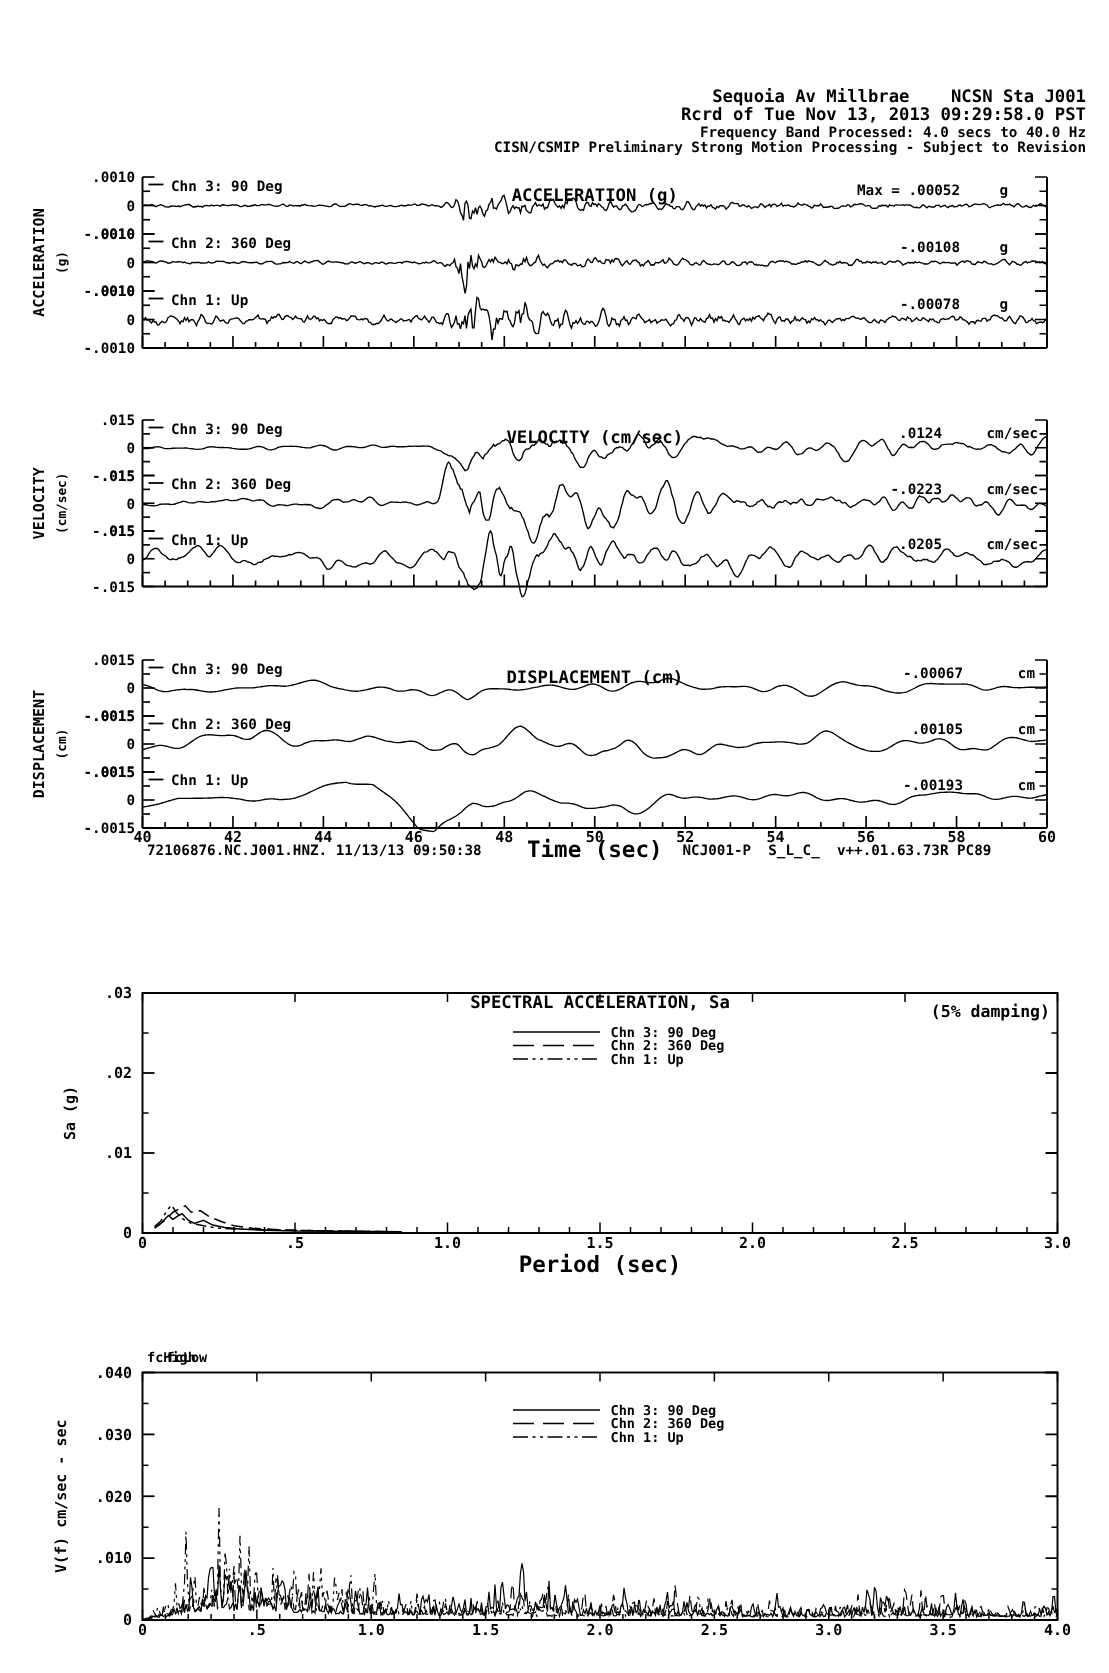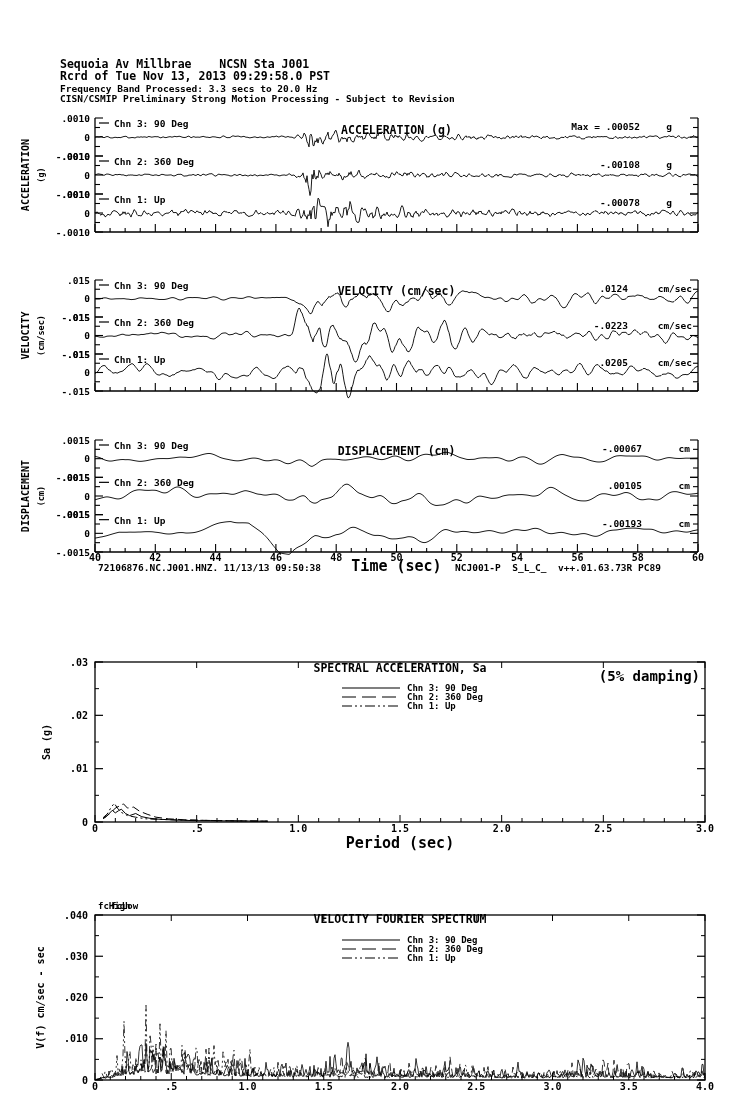--- a/index.html
+++ b/index.html
@@ -1,27 +1,27 @@
 <!DOCTYPE html>
 <html><head>
 <meta charset="utf-8">
 <style>
   html,body{margin:0;padding:0;background:#ffffff;}
   .page{position:relative;width:739px;height:1115px;background:#ffffff;color:#000;
         font-family:"DejaVu Sans Mono",monospace;font-weight:bold;overflow:hidden;}
   .abs{position:absolute;}
-  .hdr{left:60px;width:680px;text-align:left;white-space:pre;}
+  .hdr{left:44px;width:680px;text-align:right;white-space:pre;}
   .hdr-big{font-size:11.5px;line-height:12px;}
   .hdr-small{font-size:9.5px;line-height:11px;}
   .sec-title{font-size:11.5px;text-align:center;white-space:pre;margin-top:21px;}
   .ts-title{left:95px;width:603px;}
   .bx-title{left:95px;width:610px;}
   .xlab{font-size:15px;text-align:center;white-space:pre;}
   .foot{font-size:9.5px;white-space:pre;text-align:center;}
-  .anno{font-size:14px;white-space:pre;}
+  .anno{font-size:11px;white-space:pre;}
   .fc{font-size:9px;white-space:pre;}
   svg{position:absolute;left:0;top:0;}
   svg text{font-family:"DejaVu Sans Mono",monospace;font-weight:bold;fill:#000;}
 </style>
 </head>
 <body>
 
 <div class="page">
 
   <svg id="plots" width="739" height="1115" viewBox="0 0 739 1115" style="overflow:visible">
@@ -515,32 +515,31 @@
       <line x1="342" y1="958" x2="400" y2="958" stroke="#000000" stroke-width="1.1" stroke-dasharray="10,3,2,3,2,3"></line>
       <text x="407" y="961" font-size="9" text-anchor="start">Chn 1: Up</text>
       <text x="44" y="997.5" font-size="10" text-anchor="middle" transform="rotate(-90 44 997.5)">V(f)  cm/sec - sec</text>
       <path d="M95.0 1079.5 L96.0 1079.5 L97.0 1079.5 L98.0 1079.5 L99.0 1079.4 L100.0 1078.0 L101.0 1079.0 L102.0 1077.5 L103.0 1077.9 L104.0 1077.7 L105.0 1077.8 L106.0 1078.3 L107.0 1076.5 L108.0 1076.9 L109.0 1077.7 L110.0 1076.9 L111.0 1077.8 L112.0 1076.8 L113.0 1077.5 L114.0 1076.3 L115.0 1076.4 L116.0 1072.7 L117.0 1075.9 L118.0 1074.8 L119.0 1074.4 L120.0 1073.5 L121.0 1075.8 L122.0 1066.1 L123.0 1075.2 L124.0 1069.5 L125.0 1073.9 L126.0 1071.8 L127.0 1051.5 L128.0 1058.4 L129.0 1071.4 L130.0 1074.5 L131.0 1073.1 L132.0 1072.1 L133.0 1071.1 L134.0 1074.5 L135.0 1066.2 L136.0 1071.3 L137.0 1063.9 L138.0 1065.2 L139.0 1051.7 L140.0 1046.2 L141.0 1044.9 L142.0 1045.1 L143.0 1063.9 L144.0 1061.5 L145.0 1063.7 L146.0 1043.4 L147.0 1058.9 L148.0 1072.0 L149.0 1064.6 L150.0 1049.6 L151.0 1052.7 L152.0 1051.2 L153.0 1059.8 L154.0 1054.1 L155.0 1060.5 L156.0 1073.9 L157.0 1069.1 L158.0 1072.9 L159.0 1060.9 L160.0 1057.0 L161.0 1070.3 L162.0 1070.4 L163.0 1060.7 L164.0 1046.8 L165.0 1060.5 L166.0 1062.2 L167.0 1073.9 L168.0 1070.3 L169.0 1073.9 L170.0 1061.4 L171.0 1068.8 L172.0 1068.1 L173.0 1071.5 L174.0 1058.3 L175.0 1064.0 L176.0 1070.9 L177.0 1065.2 L178.0 1070.6 L179.0 1069.4 L180.0 1069.2 L181.0 1068.9 L182.0 1072.7 L183.0 1070.8 L184.0 1074.2 L185.0 1061.4 L186.0 1057.2 L187.0 1056.9 L188.0 1054.0 L189.0 1055.1 L190.0 1059.8 L191.0 1073.3 L192.0 1068.7 L193.0 1064.8 L194.0 1071.0 L195.0 1073.2 L196.0 1074.9 L197.0 1074.9 L198.0 1074.9 L199.0 1074.3 L200.0 1072.9 L201.0 1074.7 L202.0 1072.0 L203.0 1072.8 L204.0 1072.9 L205.0 1074.3 L206.0 1067.3 L207.0 1061.8 L208.0 1075.3 L209.0 1074.0 L210.0 1075.4 L211.0 1063.7 L212.0 1057.8 L213.0 1073.4 L214.0 1073.9 L215.0 1074.5 L216.0 1074.4 L217.0 1070.0 L218.0 1073.8 L219.0 1075.5 L220.0 1070.5 L221.0 1075.1 L222.0 1072.1 L223.0 1073.4 L224.0 1076.0 L225.0 1075.4 L226.0 1075.8 L227.0 1074.2 L228.0 1075.6 L229.0 1076.0 L230.0 1070.8 L231.0 1068.9 L232.0 1060.3 L233.0 1061.8 L234.0 1068.8 L235.0 1075.6 L236.0 1069.9 L237.0 1060.5 L238.0 1066.9 L239.0 1071.7 L240.0 1076.1 L241.0 1075.8 L242.0 1076.1 L243.0 1069.6 L244.0 1069.8 L245.0 1058.4 L246.0 1071.1 L247.0 1076.1 L248.0 1069.3 L249.0 1075.8 L250.0 1074.6 L251.0 1075.3 L252.0 1068.8 L253.0 1069.4 L254.0 1076.5 L255.0 1075.0 L256.0 1075.2 L257.0 1073.0 L258.0 1076.2 L259.0 1076.5 L260.0 1075.9 L261.0 1071.4 L262.0 1076.1 L263.0 1075.8 L264.0 1073.5 L265.0 1072.1 L266.0 1062.3 L267.0 1069.7 L268.0 1069.6 L269.0 1075.6 L270.0 1074.4 L271.0 1075.4 L272.0 1075.2 L273.0 1075.7 L274.0 1073.8 L275.0 1076.7 L276.0 1076.3 L277.0 1074.1 L278.0 1074.4 L279.0 1076.0 L280.0 1076.3 L281.0 1066.4 L282.0 1064.1 L283.0 1068.6 L284.0 1066.4 L285.0 1067.8 L286.0 1063.0 L287.0 1076.0 L288.0 1076.2 L289.0 1072.7 L290.0 1076.7 L291.0 1070.9 L292.0 1075.5 L293.0 1076.6 L294.0 1072.8 L295.0 1075.3 L296.0 1076.4 L297.0 1075.7 L298.0 1074.7 L299.0 1076.4 L300.0 1075.4 L301.0 1070.6 L302.0 1064.5 L303.0 1068.8 L304.0 1075.5 L305.0 1072.6 L306.0 1069.4 L307.0 1073.3 L308.0 1075.0 L309.0 1071.6 L310.0 1066.4 L311.0 1076.3 L312.0 1075.8 L313.0 1075.7 L314.0 1065.3 L315.0 1076.3 L316.0 1072.3 L317.0 1073.2 L318.0 1072.7 L319.0 1072.7 L320.0 1075.3 L321.0 1068.4 L322.0 1075.9 L323.0 1076.1 L324.0 1071.2 L325.0 1071.1 L326.0 1061.2 L327.0 1072.5 L328.0 1071.6 L329.0 1072.4 L330.0 1056.4 L331.0 1071.6 L332.0 1074.3 L333.0 1073.9 L334.0 1058.3 L335.0 1054.7 L336.0 1063.8 L337.0 1072.6 L338.0 1069.9 L339.0 1070.5 L340.0 1073.1 L341.0 1072.9 L342.0 1072.6 L343.0 1073.1 L344.0 1069.2 L345.0 1065.3 L346.0 1064.1 L347.0 1048.6 L348.0 1042.3 L349.0 1047.9 L350.0 1067.4 L351.0 1061.3 L352.0 1071.9 L353.0 1070.4 L354.0 1070.7 L355.0 1073.5 L356.0 1073.7 L357.0 1067.9 L358.0 1072.9 L359.0 1071.3 L360.0 1071.4 L361.0 1071.8 L362.0 1071.6 L363.0 1063.2 L364.0 1069.2 L365.0 1074.4 L366.0 1053.8 L367.0 1072.6 L368.0 1071.7 L369.0 1072.4 L370.0 1063.4 L371.0 1069.4 L372.0 1074.4 L373.0 1071.9 L374.0 1070.7 L375.0 1067.8 L376.0 1064.9 L377.0 1056.8 L378.0 1066.3 L379.0 1075.9 L380.0 1072.8 L381.0 1075.5 L382.0 1073.3 L383.0 1066.5 L384.0 1068.1 L385.0 1066.1 L386.0 1071.4 L387.0 1076.9 L388.0 1076.9 L389.0 1073.4 L390.0 1075.7 L391.0 1072.3 L392.0 1076.9 L393.0 1073.7 L394.0 1068.2 L395.0 1076.0 L396.0 1075.7 L397.0 1073.9 L398.0 1076.6 L399.0 1074.5 L400.0 1070.3 L401.0 1075.8 L402.0 1074.9 L403.0 1075.8 L404.0 1075.8 L405.0 1076.6 L406.0 1075.1 L407.0 1075.1 L408.0 1070.5 L409.0 1069.6 L410.0 1074.6 L411.0 1075.3 L412.0 1074.5 L413.0 1076.3 L414.0 1070.7 L415.0 1069.3 L416.0 1058.5 L417.0 1065.2 L418.0 1069.0 L419.0 1076.9 L420.0 1076.7 L421.0 1071.1 L422.0 1076.6 L423.0 1070.3 L424.0 1070.5 L425.0 1070.6 L426.0 1072.9 L427.0 1074.2 L428.0 1076.8 L429.0 1073.1 L430.0 1074.6 L431.0 1074.9 L432.0 1076.9 L433.0 1072.4 L434.0 1076.8 L435.0 1074.7 L436.0 1074.9 L437.0 1076.9 L438.0 1071.2 L439.0 1076.7 L440.0 1069.9 L441.0 1076.1 L442.0 1076.7 L443.0 1070.8 L444.0 1067.3 L445.0 1061.4 L446.0 1071.9 L447.0 1070.4 L448.0 1070.4 L449.0 1067.5 L450.0 1077.1 L451.0 1077.1 L452.0 1074.3 L453.0 1076.5 L454.0 1076.7 L455.0 1075.1 L456.0 1067.6 L457.0 1073.4 L458.0 1068.3 L459.0 1074.0 L460.0 1075.8 L461.0 1077.2 L462.0 1075.8 L463.0 1073.6 L464.0 1072.9 L465.0 1076.7 L466.0 1073.6 L467.0 1074.6 L468.0 1072.1 L469.0 1077.1 L470.0 1077.1 L471.0 1075.9 L472.0 1075.5 L473.0 1076.4 L474.0 1075.6 L475.0 1077.2 L476.0 1076.4 L477.0 1075.0 L478.0 1072.6 L479.0 1071.1 L480.0 1076.3 L481.0 1074.6 L482.0 1074.7 L483.0 1076.4 L484.0 1076.9 L485.0 1077.4 L486.0 1076.5 L487.0 1071.5 L488.0 1070.9 L489.0 1073.5 L490.0 1074.6 L491.0 1075.2 L492.0 1076.5 L493.0 1071.8 L494.0 1071.7 L495.0 1077.5 L496.0 1076.6 L497.0 1077.4 L498.0 1077.5 L499.0 1077.0 L500.0 1077.2 L501.0 1071.3 L502.0 1069.3 L503.0 1074.2 L504.0 1077.3 L505.0 1077.4 L506.0 1074.6 L507.0 1077.3 L508.0 1077.3 L509.0 1077.0 L510.0 1075.9 L511.0 1076.4 L512.0 1076.3 L513.0 1077.0 L514.0 1075.5 L515.0 1077.5 L516.0 1075.7 L517.0 1069.7 L518.0 1062.1 L519.0 1071.5 L520.0 1071.1 L521.0 1074.5 L522.0 1072.1 L523.0 1077.4 L524.0 1077.4 L525.0 1076.8 L526.0 1074.6 L527.0 1071.6 L528.0 1075.1 L529.0 1077.5 L530.0 1074.4 L531.0 1077.1 L532.0 1077.3 L533.0 1077.5 L534.0 1075.7 L535.0 1076.8 L536.0 1076.9 L537.0 1075.9 L538.0 1073.5 L539.0 1072.9 L540.0 1076.2 L541.0 1077.0 L542.0 1076.5 L543.0 1075.9 L544.0 1074.6 L545.0 1076.0 L546.0 1077.5 L547.0 1072.4 L548.0 1071.9 L549.0 1069.9 L550.0 1071.7 L551.0 1075.4 L552.0 1076.3 L553.0 1076.5 L554.0 1076.7 L555.0 1076.5 L556.0 1076.3 L557.0 1077.3 L558.0 1077.1 L559.0 1076.7 L560.0 1077.1 L561.0 1076.6 L562.0 1072.1 L563.0 1071.5 L564.0 1075.3 L565.0 1075.7 L566.0 1073.6 L567.0 1075.7 L568.0 1076.3 L569.0 1072.4 L570.0 1072.5 L571.0 1075.5 L572.0 1072.9 L573.0 1075.0 L574.0 1077.0 L575.0 1071.4 L576.0 1075.1 L577.0 1070.2 L578.0 1059.9 L579.0 1063.1 L580.0 1066.4 L581.0 1076.6 L582.0 1070.8 L583.0 1058.2 L584.0 1060.7 L585.0 1071.4 L586.0 1076.2 L587.0 1065.1 L588.0 1068.5 L589.0 1068.2 L590.0 1070.5 L591.0 1063.9 L592.0 1066.9 L593.0 1066.0 L594.0 1071.8 L595.0 1073.6 L596.0 1076.4 L597.0 1075.8 L598.0 1073.5 L599.0 1076.2 L600.0 1071.0 L601.0 1075.5 L602.0 1075.8 L603.0 1071.0 L604.0 1076.9 L605.0 1077.2 L606.0 1076.7 L607.0 1076.7 L608.0 1074.7 L609.0 1072.7 L610.0 1075.4 L611.0 1077.2 L612.0 1077.3 L613.0 1077.1 L614.0 1074.7 L615.0 1070.8 L616.0 1076.7 L617.0 1076.7 L618.0 1076.7 L619.0 1077.0 L620.0 1075.8 L621.0 1068.9 L622.0 1076.9 L623.0 1076.8 L624.0 1072.6 L625.0 1075.9 L626.0 1071.1 L627.0 1077.4 L628.0 1075.8 L629.0 1073.9 L630.0 1077.5 L631.0 1071.5 L632.0 1069.7 L633.0 1071.9 L634.0 1074.7 L635.0 1076.9 L636.0 1072.1 L637.0 1061.8 L638.0 1071.7 L639.0 1076.2 L640.0 1076.9 L641.0 1071.4 L642.0 1066.2 L643.0 1072.1 L644.0 1077.0 L645.0 1076.6 L646.0 1077.2 L647.0 1074.2 L648.0 1071.1 L649.0 1076.2 L650.0 1074.4 L651.0 1073.5 L652.0 1077.5 L653.0 1077.4 L654.0 1077.4 L655.0 1076.1 L656.0 1076.7 L657.0 1076.8 L658.0 1076.9 L659.0 1075.7 L660.0 1076.3 L661.0 1076.9 L662.0 1076.6 L663.0 1076.9 L664.0 1077.5 L665.0 1075.4 L666.0 1076.3 L667.0 1077.4 L668.0 1077.2 L669.0 1077.4 L670.0 1077.5 L671.0 1077.4 L672.0 1077.5 L673.0 1077.4 L674.0 1074.6 L675.0 1073.0 L676.0 1075.4 L677.0 1077.2 L678.0 1077.1 L679.0 1077.1 L680.0 1077.5 L681.0 1075.3 L682.0 1067.9 L683.0 1068.3 L684.0 1075.5 L685.0 1077.5 L686.0 1076.9 L687.0 1074.1 L688.0 1076.9 L689.0 1076.7 L690.0 1075.4 L691.0 1076.5 L692.0 1076.3 L693.0 1077.5 L694.0 1077.4 L695.0 1072.5 L696.0 1070.8 L697.0 1072.4 L698.0 1076.7 L699.0 1074.6 L700.0 1077.2 L701.0 1075.2 L702.0 1064.4 L703.0 1064.4 L704.0 1075.2 L705.0 1077.5 " fill="none" stroke="#000000" stroke-width="0.8"></path>
       <path d="M95.0 1079.5 L96.0 1079.5 L97.0 1079.4 L98.0 1078.7 L99.0 1078.6 L100.0 1078.4 L101.0 1078.6 L102.0 1073.2 L103.0 1075.6 L104.0 1077.1 L105.0 1077.8 L106.0 1076.4 L107.0 1077.7 L108.0 1077.4 L109.0 1071.0 L110.0 1076.9 L111.0 1075.5 L112.0 1076.0 L113.0 1076.6 L114.0 1073.3 L115.0 1073.0 L116.0 1076.2 L117.0 1076.0 L118.0 1071.8 L119.0 1075.9 L120.0 1074.4 L121.0 1075.3 L122.0 1074.0 L123.0 1066.5 L124.0 1066.7 L125.0 1067.8 L126.0 1074.2 L127.0 1071.4 L128.0 1073.2 L129.0 1065.9 L130.0 1073.8 L131.0 1073.9 L132.0 1072.0 L133.0 1073.8 L134.0 1073.9 L135.0 1066.3 L136.0 1067.4 L137.0 1065.7 L138.0 1073.0 L139.0 1069.8 L140.0 1069.1 L141.0 1072.8 L142.0 1061.6 L143.0 1071.0 L144.0 1059.7 L145.0 1072.2 L146.0 1070.5 L147.0 1071.9 L148.0 1071.6 L149.0 1071.7 L150.0 1070.1 L151.0 1069.3 L152.0 1065.3 L153.0 1072.6 L154.0 1071.7 L155.0 1069.2 L156.0 1050.4 L157.0 1068.4 L158.0 1073.0 L159.0 1062.4 L160.0 1057.2 L161.0 1072.2 L162.0 1065.4 L163.0 1045.4 L164.0 1055.5 L165.0 1056.2 L166.0 1072.8 L167.0 1073.5 L168.0 1065.5 L169.0 1067.3 L170.0 1060.7 L171.0 1072.1 L172.0 1064.4 L173.0 1060.4 L174.0 1059.3 L175.0 1065.9 L176.0 1069.0 L177.0 1070.9 L178.0 1070.4 L179.0 1067.7 L180.0 1067.5 L181.0 1070.1 L182.0 1071.6 L183.0 1068.3 L184.0 1052.9 L185.0 1053.8 L186.0 1063.0 L187.0 1063.8 L188.0 1067.4 L189.0 1065.0 L190.0 1072.5 L191.0 1070.7 L192.0 1063.4 L193.0 1072.6 L194.0 1071.5 L195.0 1064.4 L196.0 1072.7 L197.0 1073.0 L198.0 1065.1 L199.0 1059.5 L200.0 1072.2 L201.0 1067.0 L202.0 1073.2 L203.0 1073.9 L204.0 1062.2 L205.0 1065.3 L206.0 1049.2 L207.0 1069.2 L208.0 1071.8 L209.0 1060.2 L210.0 1063.9 L211.0 1066.9 L212.0 1070.1 L213.0 1073.8 L214.0 1073.6 L215.0 1071.1 L216.0 1074.8 L217.0 1070.7 L218.0 1060.4 L219.0 1066.9 L220.0 1075.0 L221.0 1072.5 L222.0 1073.1 L223.0 1075.1 L224.0 1074.3 L225.0 1070.4 L226.0 1068.5 L227.0 1065.7 L228.0 1070.6 L229.0 1075.2 L230.0 1068.9 L231.0 1072.3 L232.0 1074.8 L233.0 1075.7 L234.0 1072.8 L235.0 1075.3 L236.0 1075.8 L237.0 1067.1 L238.0 1066.9 L239.0 1059.6 L240.0 1062.9 L241.0 1064.3 L242.0 1072.1 L243.0 1076.1 L244.0 1072.9 L245.0 1076.1 L246.0 1075.2 L247.0 1072.3 L248.0 1074.9 L249.0 1075.2 L250.0 1076.1 L251.0 1076.3 L252.0 1075.9 L253.0 1071.6 L254.0 1067.7 L255.0 1076.0 L256.0 1073.8 L257.0 1074.7 L258.0 1072.7 L259.0 1075.3 L260.0 1074.1 L261.0 1076.2 L262.0 1075.1 L263.0 1075.3 L264.0 1073.2 L265.0 1074.6 L266.0 1075.8 L267.0 1076.0 L268.0 1076.3 L269.0 1075.8 L270.0 1071.3 L271.0 1068.7 L272.0 1076.3 L273.0 1076.2 L274.0 1072.0 L275.0 1076.2 L276.0 1076.3 L277.0 1071.9 L278.0 1062.3 L279.0 1070.6 L280.0 1076.1 L281.0 1075.9 L282.0 1073.0 L283.0 1071.1 L284.0 1076.2 L285.0 1076.0 L286.0 1076.8 L287.0 1072.5 L288.0 1075.3 L289.0 1067.2 L290.0 1066.6 L291.0 1072.2 L292.0 1076.8 L293.0 1076.9 L294.0 1076.7 L295.0 1072.7 L296.0 1075.3 L297.0 1068.9 L298.0 1074.2 L299.0 1075.8 L300.0 1073.4 L301.0 1072.5 L302.0 1075.4 L303.0 1076.8 L304.0 1075.0 L305.0 1076.6 L306.0 1075.5 L307.0 1076.1 L308.0 1076.3 L309.0 1075.6 L310.0 1071.5 L311.0 1074.4 L312.0 1074.2 L313.0 1075.0 L314.0 1070.1 L315.0 1067.3 L316.0 1072.8 L317.0 1071.4 L318.0 1076.5 L319.0 1076.5 L320.0 1076.5 L321.0 1075.8 L322.0 1075.1 L323.0 1076.2 L324.0 1076.0 L325.0 1068.7 L326.0 1075.7 L327.0 1074.8 L328.0 1076.4 L329.0 1074.1 L330.0 1076.2 L331.0 1073.0 L332.0 1067.6 L333.0 1072.7 L334.0 1075.5 L335.0 1075.8 L336.0 1075.2 L337.0 1075.8 L338.0 1074.8 L339.0 1074.7 L340.0 1073.4 L341.0 1059.4 L342.0 1056.0 L343.0 1071.4 L344.0 1072.7 L345.0 1075.5 L346.0 1075.0 L347.0 1060.6 L348.0 1065.4 L349.0 1066.9 L350.0 1074.7 L351.0 1075.1 L352.0 1074.8 L353.0 1075.5 L354.0 1075.4 L355.0 1075.2 L356.0 1075.2 L357.0 1074.9 L358.0 1069.7 L359.0 1072.1 L360.0 1073.3 L361.0 1074.0 L362.0 1074.2 L363.0 1066.7 L364.0 1066.4 L365.0 1058.0 L366.0 1061.1 L367.0 1071.7 L368.0 1071.9 L369.0 1074.4 L370.0 1063.4 L371.0 1074.6 L372.0 1075.4 L373.0 1070.1 L374.0 1070.2 L375.0 1075.3 L376.0 1075.5 L377.0 1075.9 L378.0 1071.5 L379.0 1062.4 L380.0 1076.1 L381.0 1076.2 L382.0 1067.1 L383.0 1072.5 L384.0 1074.3 L385.0 1076.4 L386.0 1076.6 L387.0 1076.7 L388.0 1071.6 L389.0 1062.4 L390.0 1063.3 L391.0 1074.8 L392.0 1076.8 L393.0 1075.8 L394.0 1075.2 L395.0 1076.9 L396.0 1075.5 L397.0 1076.8 L398.0 1077.1 L399.0 1077.1 L400.0 1076.4 L401.0 1077.0 L402.0 1077.3 L403.0 1077.1 L404.0 1076.9 L405.0 1072.6 L406.0 1076.9 L407.0 1073.4 L408.0 1071.7 L409.0 1063.2 L410.0 1067.8 L411.0 1076.1 L412.0 1076.4 L413.0 1076.4 L414.0 1076.2 L415.0 1076.3 L416.0 1074.4 L417.0 1073.8 L418.0 1075.0 L419.0 1076.5 L420.0 1072.3 L421.0 1071.2 L422.0 1068.5 L423.0 1068.1 L424.0 1076.1 L425.0 1075.3 L426.0 1064.6 L427.0 1072.5 L428.0 1076.1 L429.0 1076.1 L430.0 1072.8 L431.0 1066.8 L432.0 1070.8 L433.0 1072.9 L434.0 1076.4 L435.0 1071.8 L436.0 1065.6 L437.0 1075.3 L438.0 1074.9 L439.0 1073.1 L440.0 1075.3 L441.0 1076.6 L442.0 1072.4 L443.0 1076.6 L444.0 1076.6 L445.0 1067.3 L446.0 1076.4 L447.0 1074.7 L448.0 1072.9 L449.0 1072.9 L450.0 1056.6 L451.0 1065.2 L452.0 1071.5 L453.0 1076.8 L454.0 1076.8 L455.0 1074.8 L456.0 1074.5 L457.0 1072.3 L458.0 1076.5 L459.0 1071.9 L460.0 1063.4 L461.0 1071.7 L462.0 1077.1 L463.0 1071.1 L464.0 1069.7 L465.0 1076.1 L466.0 1076.1 L467.0 1075.8 L468.0 1075.7 L469.0 1074.1 L470.0 1077.1 L471.0 1077.0 L472.0 1073.2 L473.0 1065.7 L474.0 1068.3 L475.0 1074.4 L476.0 1074.3 L477.0 1076.9 L478.0 1076.1 L479.0 1075.8 L480.0 1077.2 L481.0 1075.7 L482.0 1077.0 L483.0 1076.5 L484.0 1067.4 L485.0 1073.5 L486.0 1077.5 L487.0 1070.9 L488.0 1076.1 L489.0 1077.5 L490.0 1074.3 L491.0 1077.4 L492.0 1075.2 L493.0 1070.8 L494.0 1070.2 L495.0 1075.9 L496.0 1077.6 L497.0 1077.1 L498.0 1076.7 L499.0 1074.2 L500.0 1074.9 L501.0 1077.6 L502.0 1077.5 L503.0 1076.8 L504.0 1076.7 L505.0 1068.4 L506.0 1074.1 L507.0 1077.3 L508.0 1073.3 L509.0 1077.6 L510.0 1076.0 L511.0 1076.8 L512.0 1074.2 L513.0 1067.0 L514.0 1073.8 L515.0 1073.9 L516.0 1074.2 L517.0 1077.0 L518.0 1077.3 L519.0 1073.6 L520.0 1074.0 L521.0 1074.3 L522.0 1077.6 L523.0 1074.2 L524.0 1076.5 L525.0 1076.5 L526.0 1076.5 L527.0 1072.9 L528.0 1075.5 L529.0 1077.4 L530.0 1077.4 L531.0 1076.9 L532.0 1077.5 L533.0 1073.5 L534.0 1071.8 L535.0 1076.7 L536.0 1077.3 L537.0 1077.7 L538.0 1073.2 L539.0 1073.1 L540.0 1076.9 L541.0 1076.5 L542.0 1077.5 L543.0 1077.4 L544.0 1072.6 L545.0 1074.7 L546.0 1074.2 L547.0 1077.3 L548.0 1075.8 L549.0 1077.7 L550.0 1077.4 L551.0 1076.3 L552.0 1076.1 L553.0 1071.8 L554.0 1072.3 L555.0 1076.0 L556.0 1077.1 L557.0 1076.6 L558.0 1074.0 L559.0 1074.9 L560.0 1076.9 L561.0 1073.9 L562.0 1076.3 L563.0 1074.8 L564.0 1074.5 L565.0 1069.9 L566.0 1077.2 L567.0 1074.0 L568.0 1070.2 L569.0 1068.9 L570.0 1075.1 L571.0 1073.6 L572.0 1062.8 L573.0 1073.0 L574.0 1076.6 L575.0 1075.4 L576.0 1073.4 L577.0 1071.0 L578.0 1075.5 L579.0 1072.2 L580.0 1069.1 L581.0 1071.4 L582.0 1075.5 L583.0 1074.8 L584.0 1076.2 L585.0 1076.3 L586.0 1076.3 L587.0 1076.1 L588.0 1069.0 L589.0 1069.1 L590.0 1074.9 L591.0 1070.3 L592.0 1065.2 L593.0 1072.9 L594.0 1076.4 L595.0 1075.6 L596.0 1075.4 L597.0 1076.5 L598.0 1076.4 L599.0 1073.5 L600.0 1074.4 L601.0 1074.1 L602.0 1072.9 L603.0 1059.9 L604.0 1061.9 L605.0 1069.7 L606.0 1076.4 L607.0 1069.1 L608.0 1063.0 L609.0 1075.9 L610.0 1076.5 L611.0 1075.6 L612.0 1076.4 L613.0 1071.9 L614.0 1060.2 L615.0 1073.1 L616.0 1076.4 L617.0 1062.8 L618.0 1071.3 L619.0 1070.2 L620.0 1074.5 L621.0 1076.5 L622.0 1075.7 L623.0 1068.9 L624.0 1076.4 L625.0 1073.3 L626.0 1075.9 L627.0 1064.8 L628.0 1063.8 L629.0 1063.8 L630.0 1074.2 L631.0 1076.3 L632.0 1076.5 L633.0 1076.4 L634.0 1076.6 L635.0 1075.3 L636.0 1075.3 L637.0 1073.7 L638.0 1070.6 L639.0 1073.2 L640.0 1070.2 L641.0 1075.8 L642.0 1075.5 L643.0 1066.6 L644.0 1069.3 L645.0 1077.0 L646.0 1077.1 L647.0 1076.1 L648.0 1072.1 L649.0 1077.2 L650.0 1073.8 L651.0 1077.3 L652.0 1077.0 L653.0 1071.7 L654.0 1071.0 L655.0 1074.3 L656.0 1075.1 L657.0 1077.2 L658.0 1077.3 L659.0 1072.9 L660.0 1076.7 L661.0 1076.9 L662.0 1077.3 L663.0 1075.4 L664.0 1076.3 L665.0 1077.2 L666.0 1077.2 L667.0 1077.4 L668.0 1077.5 L669.0 1077.5 L670.0 1077.0 L671.0 1076.5 L672.0 1071.2 L673.0 1073.8 L674.0 1077.3 L675.0 1077.3 L676.0 1073.5 L677.0 1075.7 L678.0 1077.4 L679.0 1076.2 L680.0 1077.5 L681.0 1074.7 L682.0 1077.3 L683.0 1077.5 L684.0 1076.5 L685.0 1077.5 L686.0 1077.0 L687.0 1077.5 L688.0 1076.3 L689.0 1074.1 L690.0 1077.5 L691.0 1077.5 L692.0 1076.5 L693.0 1073.6 L694.0 1077.0 L695.0 1072.0 L696.0 1075.8 L697.0 1076.2 L698.0 1071.8 L699.0 1072.2 L700.0 1074.8 L701.0 1074.8 L702.0 1077.1 L703.0 1076.3 L704.0 1072.8 L705.0 1075.4 " fill="none" stroke="#000000" stroke-width="0.8" stroke-dasharray="8,4"></path>
       <path d="M95.0 1079.5 L96.0 1079.5 L97.0 1079.1 L98.0 1079.2 L99.0 1079.2 L100.0 1078.4 L101.0 1076.5 L102.0 1077.7 L103.0 1077.3 L104.0 1077.6 L105.0 1071.6 L106.0 1072.8 L107.0 1076.6 L108.0 1077.1 L109.0 1072.1 L110.0 1072.5 L111.0 1069.2 L112.0 1069.7 L113.0 1075.7 L114.0 1075.8 L115.0 1073.5 L116.0 1069.7 L117.0 1055.6 L118.0 1070.7 L119.0 1068.6 L120.0 1072.2 L121.0 1071.4 L122.0 1065.8 L123.0 1055.3 L124.0 1021.2 L125.0 1055.4 L126.0 1068.1 L127.0 1065.5 L128.0 1064.3 L129.0 1057.4 L130.0 1051.2 L131.0 1070.7 L132.0 1070.4 L133.0 1064.7 L134.0 1069.2 L135.0 1071.9 L136.0 1057.6 L137.0 1069.6 L138.0 1072.0 L139.0 1071.7 L140.0 1069.7 L141.0 1059.8 L142.0 1071.0 L143.0 1064.5 L144.0 1068.5 L145.0 1056.7 L146.0 1005.3 L147.0 1058.3 L148.0 1068.6 L149.0 1066.5 L150.0 1034.4 L151.0 1043.4 L152.0 1066.2 L153.0 1045.8 L154.0 1062.4 L155.0 1055.7 L156.0 1044.1 L157.0 1055.7 L158.0 1052.9 L159.0 1060.6 L160.0 1023.8 L161.0 1057.4 L162.0 1062.5 L163.0 1048.8 L164.0 1058.8 L165.0 1060.8 L166.0 1030.8 L167.0 1062.8 L168.0 1067.1 L169.0 1067.5 L170.0 1050.2 L171.0 1046.8 L172.0 1062.8 L173.0 1070.2 L174.0 1069.2 L175.0 1064.4 L176.0 1069.8 L177.0 1064.6 L178.0 1067.2 L179.0 1065.3 L180.0 1066.5 L181.0 1068.7 L182.0 1045.4 L183.0 1071.3 L184.0 1069.2 L185.0 1049.5 L186.0 1062.2 L187.0 1069.9 L188.0 1068.1 L189.0 1064.4 L190.0 1067.0 L191.0 1072.0 L192.0 1071.0 L193.0 1061.5 L194.0 1056.9 L195.0 1063.5 L196.0 1047.9 L197.0 1049.5 L198.0 1070.0 L199.0 1070.3 L200.0 1066.5 L201.0 1061.4 L202.0 1072.0 L203.0 1073.2 L204.0 1070.5 L205.0 1061.6 L206.0 1073.5 L207.0 1069.0 L208.0 1067.1 L209.0 1048.1 L210.0 1066.7 L211.0 1073.8 L212.0 1057.7 L213.0 1059.5 L214.0 1045.6 L215.0 1064.7 L216.0 1061.4 L217.0 1070.8 L218.0 1068.0 L219.0 1071.0 L220.0 1073.0 L221.0 1071.5 L222.0 1069.4 L223.0 1051.8 L224.0 1057.1 L225.0 1066.8 L226.0 1061.9 L227.0 1068.8 L228.0 1059.3 L229.0 1074.8 L230.0 1068.3 L231.0 1060.5 L232.0 1074.6 L233.0 1057.0 L234.0 1050.2 L235.0 1071.9 L236.0 1075.2 L237.0 1075.2 L238.0 1072.6 L239.0 1073.8 L240.0 1058.8 L241.0 1061.1 L242.0 1061.2 L243.0 1075.0 L244.0 1072.0 L245.0 1075.5 L246.0 1063.3 L247.0 1071.1 L248.0 1075.6 L249.0 1060.1 L250.0 1049.0 L251.0 1068.7 L252.0 1074.5 L253.0 1068.3 L254.0 1073.5 L255.0 1067.3 L256.0 1075.9 L257.0 1073.9 L258.0 1073.8 L259.0 1067.0 L260.0 1072.0 L261.0 1073.2 L262.0 1073.9 L263.0 1075.2 L264.0 1075.2 L265.0 1072.4 L266.0 1076.2 L267.0 1075.8 L268.0 1075.3 L269.0 1072.8 L270.0 1073.9 L271.0 1073.5 L272.0 1076.4 L273.0 1074.0 L274.0 1067.3 L275.0 1076.3 L276.0 1076.4 L277.0 1074.6 L278.0 1066.5 L279.0 1072.4 L280.0 1075.1 L281.0 1073.7 L282.0 1076.2 L283.0 1075.5 L284.0 1072.8 L285.0 1076.3 L286.0 1075.0 L287.0 1074.6 L288.0 1075.5 L289.0 1070.4 L290.0 1074.8 L291.0 1070.2 L292.0 1071.1 L293.0 1068.5 L294.0 1073.4 L295.0 1072.8 L296.0 1065.7 L297.0 1066.2 L298.0 1074.3 L299.0 1075.8 L300.0 1070.0 L301.0 1075.9 L302.0 1076.5 L303.0 1075.0 L304.0 1076.2 L305.0 1074.8 L306.0 1076.8 L307.0 1076.7 L308.0 1076.6 L309.0 1075.7 L310.0 1073.8 L311.0 1076.9 L312.0 1076.9 L313.0 1074.1 L314.0 1076.5 L315.0 1075.6 L316.0 1075.6 L317.0 1076.1 L318.0 1066.4 L319.0 1075.2 L320.0 1075.3 L321.0 1073.1 L322.0 1076.5 L323.0 1076.8 L324.0 1076.7 L325.0 1075.1 L326.0 1071.8 L327.0 1072.2 L328.0 1076.1 L329.0 1075.0 L330.0 1077.2 L331.0 1074.4 L332.0 1067.0 L333.0 1075.7 L334.0 1076.0 L335.0 1068.0 L336.0 1076.1 L337.0 1077.2 L338.0 1076.2 L339.0 1076.9 L340.0 1076.4 L341.0 1076.2 L342.0 1077.0 L343.0 1072.4 L344.0 1076.2 L345.0 1077.3 L346.0 1067.6 L347.0 1073.5 L348.0 1070.3 L349.0 1075.2 L350.0 1075.8 L351.0 1075.6 L352.0 1073.9 L353.0 1067.6 L354.0 1076.6 L355.0 1077.5 L356.0 1072.3 L357.0 1075.7 L358.0 1077.5 L359.0 1074.6 L360.0 1067.4 L361.0 1066.1 L362.0 1062.4 L363.0 1071.5 L364.0 1074.5 L365.0 1077.5 L366.0 1077.0 L367.0 1077.2 L368.0 1077.5 L369.0 1072.6 L370.0 1077.2 L371.0 1077.0 L372.0 1075.1 L373.0 1077.6 L374.0 1072.1 L375.0 1076.8 L376.0 1076.2 L377.0 1073.9 L378.0 1075.0 L379.0 1074.5 L380.0 1071.6 L381.0 1076.5 L382.0 1077.6 L383.0 1077.3 L384.0 1077.0 L385.0 1077.6 L386.0 1077.3 L387.0 1076.8 L388.0 1075.9 L389.0 1077.2 L390.0 1077.3 L391.0 1077.6 L392.0 1076.6 L393.0 1072.2 L394.0 1072.0 L395.0 1073.2 L396.0 1076.9 L397.0 1075.1 L398.0 1073.9 L399.0 1076.6 L400.0 1074.9 L401.0 1069.1 L402.0 1077.5 L403.0 1077.6 L404.0 1070.6 L405.0 1077.7 L406.0 1074.5 L407.0 1077.2 L408.0 1072.5 L409.0 1077.1 L410.0 1077.3 L411.0 1077.0 L412.0 1071.7 L413.0 1075.3 L414.0 1073.3 L415.0 1068.7 L416.0 1073.4 L417.0 1077.3 L418.0 1075.7 L419.0 1076.7 L420.0 1071.0 L421.0 1072.9 L422.0 1077.6 L423.0 1076.3 L424.0 1072.1 L425.0 1077.7 L426.0 1074.9 L427.0 1077.4 L428.0 1073.4 L429.0 1077.4 L430.0 1074.4 L431.0 1073.2 L432.0 1076.3 L433.0 1076.9 L434.0 1077.3 L435.0 1073.2 L436.0 1072.9 L437.0 1076.9 L438.0 1075.1 L439.0 1076.2 L440.0 1076.8 L441.0 1074.9 L442.0 1077.6 L443.0 1076.5 L444.0 1073.6 L445.0 1071.8 L446.0 1074.1 L447.0 1077.5 L448.0 1077.1 L449.0 1077.4 L450.0 1074.7 L451.0 1076.6 L452.0 1077.1 L453.0 1077.3 L454.0 1076.6 L455.0 1073.8 L456.0 1075.8 L457.0 1077.3 L458.0 1076.8 L459.0 1077.5 L460.0 1077.0 L461.0 1075.7 L462.0 1075.0 L463.0 1075.0 L464.0 1073.3 L465.0 1065.0 L466.0 1065.8 L467.0 1074.8 L468.0 1077.1 L469.0 1076.9 L470.0 1077.4 L471.0 1075.2 L472.0 1065.8 L473.0 1064.3 L474.0 1075.1 L475.0 1077.5 L476.0 1076.7 L477.0 1077.1 L478.0 1072.5 L479.0 1070.7 L480.0 1075.8 L481.0 1076.5 L482.0 1075.9 L483.0 1077.5 L484.0 1074.6 L485.0 1072.2 L486.0 1071.3 L487.0 1070.7 L488.0 1066.6 L489.0 1074.3 L490.0 1077.6 L491.0 1074.5 L492.0 1071.5 L493.0 1075.0 L494.0 1073.0 L495.0 1077.6 L496.0 1075.9 L497.0 1075.1 L498.0 1074.6 L499.0 1077.7 L500.0 1077.1 L501.0 1077.8 L502.0 1077.9 L503.0 1077.8 L504.0 1076.4 L505.0 1074.9 L506.0 1075.6 L507.0 1075.1 L508.0 1074.0 L509.0 1075.7 L510.0 1077.2 L511.0 1077.7 L512.0 1077.9 L513.0 1077.2 L514.0 1077.8 L515.0 1078.0 L516.0 1074.6 L517.0 1072.3 L518.0 1077.4 L519.0 1077.6 L520.0 1076.6 L521.0 1077.5 L522.0 1077.6 L523.0 1073.3 L524.0 1078.0 L525.0 1077.9 L526.0 1077.4 L527.0 1077.2 L528.0 1076.4 L529.0 1075.7 L530.0 1076.6 L531.0 1077.6 L532.0 1074.0 L533.0 1077.4 L534.0 1073.8 L535.0 1077.1 L536.0 1076.6 L537.0 1077.6 L538.0 1077.8 L539.0 1076.3 L540.0 1072.6 L541.0 1072.8 L542.0 1077.6 L543.0 1077.9 L544.0 1077.8 L545.0 1077.1 L546.0 1074.6 L547.0 1074.8 L548.0 1074.7 L549.0 1077.1 L550.0 1077.6 L551.0 1074.7 L552.0 1075.0 L553.0 1077.0 L554.0 1069.8 L555.0 1076.3 L556.0 1077.2 L557.0 1070.6 L558.0 1076.3 L559.0 1077.4 L560.0 1071.7 L561.0 1071.7 L562.0 1073.0 L563.0 1077.9 L564.0 1076.7 L565.0 1075.9 L566.0 1076.5 L567.0 1071.3 L568.0 1077.1 L569.0 1077.8 L570.0 1075.6 L571.0 1076.0 L572.0 1076.4 L573.0 1076.7 L574.0 1077.8 L575.0 1076.9 L576.0 1076.0 L577.0 1077.0 L578.0 1076.6 L579.0 1074.1 L580.0 1077.2 L581.0 1077.7 L582.0 1074.4 L583.0 1077.7 L584.0 1076.5 L585.0 1075.7 L586.0 1077.3 L587.0 1070.5 L588.0 1075.6 L589.0 1077.3 L590.0 1077.7 L591.0 1072.7 L592.0 1074.7 L593.0 1077.8 L594.0 1074.0 L595.0 1072.0 L596.0 1069.1 L597.0 1074.2 L598.0 1071.3 L599.0 1072.5 L600.0 1076.4 L601.0 1076.8 L602.0 1072.0 L603.0 1076.5 L604.0 1075.7 L605.0 1075.4 L606.0 1074.6 L607.0 1076.5 L608.0 1076.7 L609.0 1077.8 L610.0 1077.4 L611.0 1077.2 L612.0 1076.1 L613.0 1077.8 L614.0 1077.2 L615.0 1075.9 L616.0 1077.5 L617.0 1076.5 L618.0 1077.8 L619.0 1077.2 L620.0 1075.4 L621.0 1077.3 L622.0 1076.6 L623.0 1077.6 L624.0 1076.0 L625.0 1077.5 L626.0 1075.6 L627.0 1077.7 L628.0 1077.9 L629.0 1077.2 L630.0 1077.9 L631.0 1077.5 L632.0 1078.0 L633.0 1078.1 L634.0 1078.1 L635.0 1077.7 L636.0 1075.5 L637.0 1072.1 L638.0 1072.8 L639.0 1072.0 L640.0 1077.9 L641.0 1076.3 L642.0 1075.9 L643.0 1071.4 L644.0 1072.4 L645.0 1075.8 L646.0 1078.0 L647.0 1075.7 L648.0 1075.9 L649.0 1077.5 L650.0 1076.4 L651.0 1078.1 L652.0 1076.1 L653.0 1074.2 L654.0 1078.0 L655.0 1073.8 L656.0 1077.8 L657.0 1078.0 L658.0 1077.7 L659.0 1074.4 L660.0 1073.2 L661.0 1075.3 L662.0 1076.7 L663.0 1077.4 L664.0 1075.0 L665.0 1075.3 L666.0 1077.3 L667.0 1077.7 L668.0 1076.9 L669.0 1078.1 L670.0 1077.6 L671.0 1078.0 L672.0 1077.9 L673.0 1077.5 L674.0 1077.9 L675.0 1077.5 L676.0 1076.3 L677.0 1076.7 L678.0 1077.4 L679.0 1077.5 L680.0 1078.1 L681.0 1077.4 L682.0 1074.6 L683.0 1068.8 L684.0 1075.8 L685.0 1076.0 L686.0 1078.1 L687.0 1077.4 L688.0 1077.6 L689.0 1075.9 L690.0 1071.3 L691.0 1070.9 L692.0 1073.1 L693.0 1072.3 L694.0 1076.1 L695.0 1074.1 L696.0 1077.5 L697.0 1075.6 L698.0 1076.8 L699.0 1076.0 L700.0 1076.1 L701.0 1075.0 L702.0 1070.8 L703.0 1074.9 L704.0 1078.0 L705.0 1075.0 " fill="none" stroke="#000000" stroke-width="0.8" stroke-dasharray="7,3,2,3,2,3"></path>
     </svg>
 
   <div class="abs hdr hdr-big" style="top:58px">Sequoia Av Millbrae    NCSN Sta J001</div>
   <div class="abs hdr hdr-big" style="top:70px">Rcrd of Tue Nov 13, 2013 09:29:58.0 PST</div>
-  <div class="abs hdr hdr-small" style="top:83px">Frequency Band Processed: 3.3 secs to 20.0 Hz</div>
+  <div class="abs hdr hdr-small" style="top:83px">Frequency Band Processed: 4.0 secs to 40.0 Hz</div>
   <div class="abs hdr hdr-small" style="top:93px">CISN/CSMIP Preliminary Strong Motion Processing - Subject to Revision</div>
 
   <div class="abs sec-title ts-title" style="top:102px">ACCELERATION (g)</div>
   <div class="abs sec-title ts-title" style="top:423px">DISPLACEMENT (cm)</div>
   <div class="abs sec-title ts-title" style="top:263px">VELOCITY (cm/sec)</div>
 
   <div class="abs xlab" style="top:557px;left:95px;width:603px">Time (sec)</div>
   <div class="abs foot" style="top:562px;left:98px">72106876.NC.J001.HNZ. 11/13/13 09:50:38</div>
   <div class="abs foot" style="top:562px;left:455px">NCJ001-P  S_L_C_  v++.01.63.73R PC89</div>
 
   <div class="abs sec-title bx-title" style="top:640px">SPECTRAL ACCELERATION, Sa</div>
   <div class="abs anno" style="top:668px;left:500px;width:200px;text-align:right">(5% damping)</div>
   <div class="abs xlab" style="top:834px;left:95px;width:610px">Period (sec)</div>
 
-  <div class="abs sec-title bx-title" style="top:891px">VELOCITY FOURIER SPECTRUM</div>
   <div class="abs fc" style="top:901px;left:111px">fcLow</div>
   <div class="abs fc" style="top:901px;left:98px">fcHigh</div>
 
 </div>
 
 </body></html>

